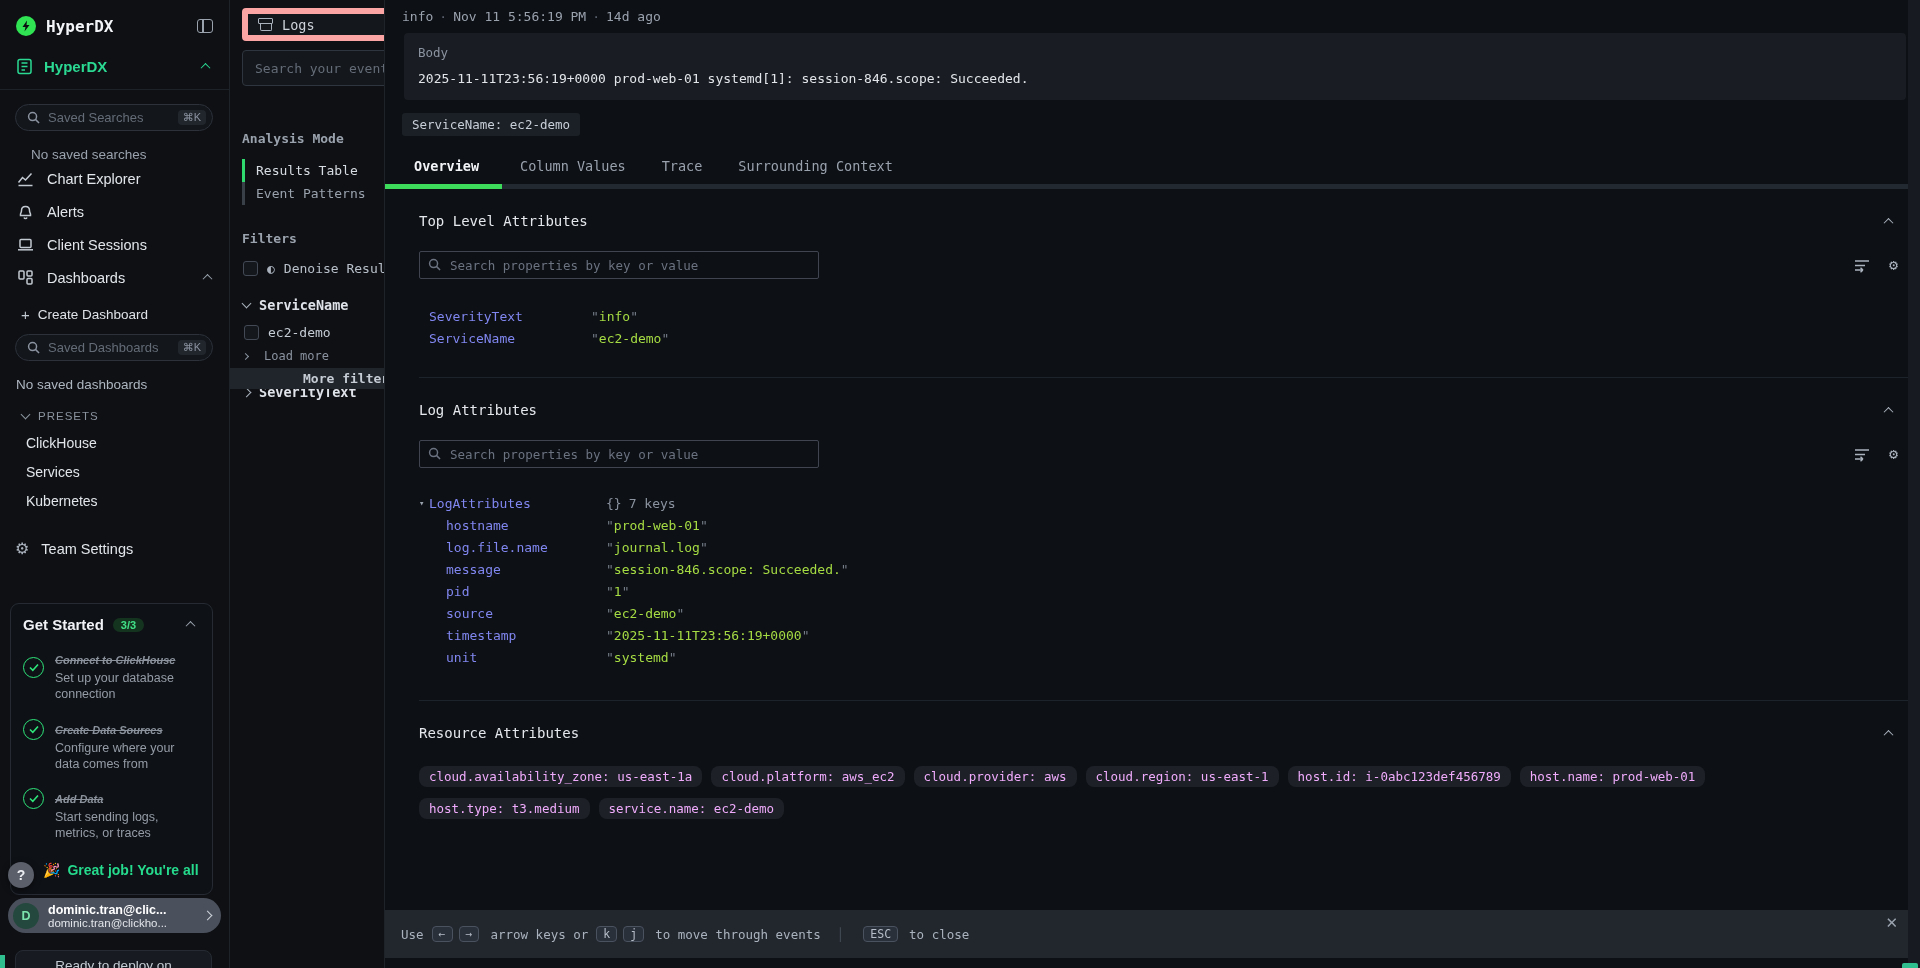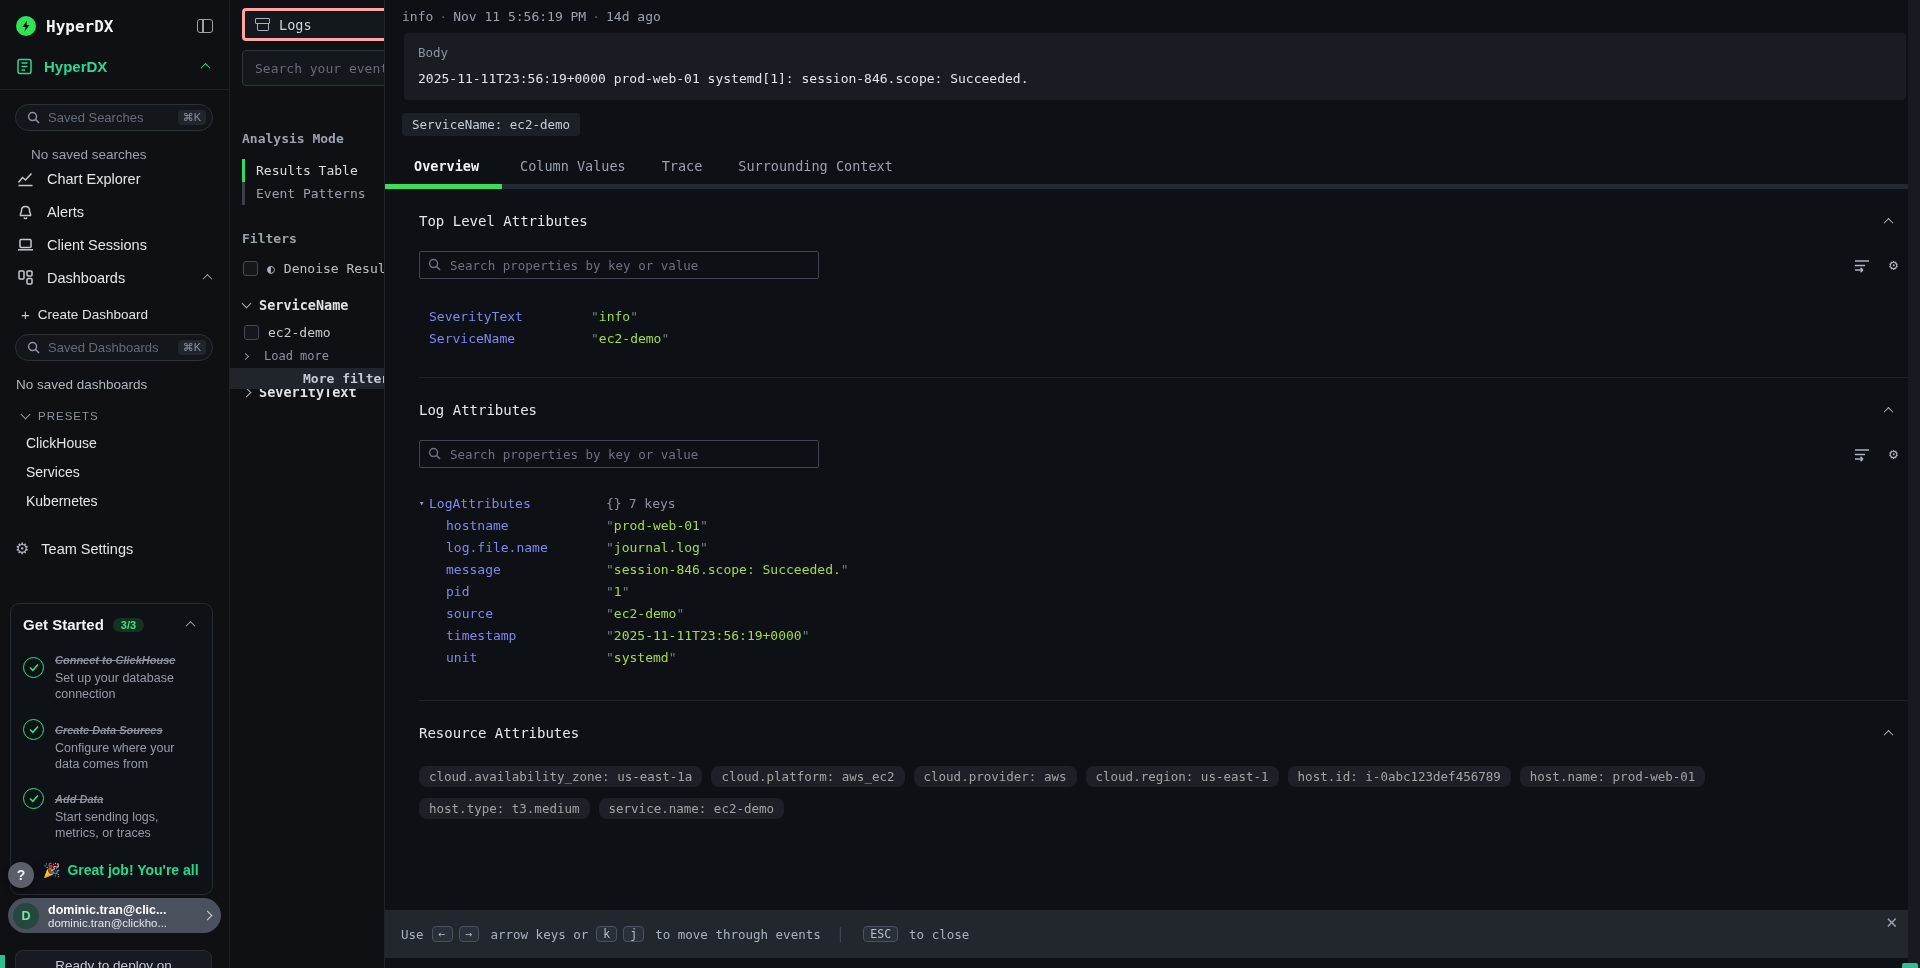--- a/index.html
+++ b/index.html
@@ -57,21 +57,21 @@
   .avatar{width:26px;height:26px;border-radius:50%;background:#24483d;color:#7be3ad;font-family:"Liberation Sans",sans-serif;font-weight:bold;font-size:12.5px;display:flex;align-items:center;justify-content:center;}
   .user-texts{flex:1;min-width:0;}
   .user-name{font-family:"Liberation Sans",sans-serif;font-weight:bold;font-size:12.5px;color:#ffffff;white-space:nowrap;}
   .user-email{font-family:"Liberation Sans",sans-serif;font-size:11.5px;color:#e2e5ea;white-space:nowrap;}
   .user-chip .chev{color:#cfd4db;}
   .deploy-banner{position:absolute;left:15px;right:17px;top:950px;height:34px;background:#171b21;border:1px solid #262b33;border-radius:8px 8px 0 0;text-align:center;padding-top:7px;font-family:"Liberation Sans",sans-serif;font-size:13.5px;color:#c6ccd4;}
   .corner-accent-left{position:absolute;left:0;bottom:0;width:5px;height:13px;background:#2fbf8f;z-index:4;}
 
   
   .filters{position:absolute;left:230px;top:0;width:240px;height:968px;background:#0e1014;z-index:1;}
-  .src-btn{display:flex;align-items:center;gap:9px;margin:8px 0 0 12px;width:216px;height:33px;border:3px solid #fca5a5;border-radius:4px;background:#14171c;padding-left:10px;font-size:13.5px;color:#ced3da;cursor:pointer;}
+  .src-btn{display:flex;align-items:center;gap:9px;margin:8px 0 0 12px;width:216px;height:33px;border:6px solid #fca5a5;border-radius:4px;background:#14171c;padding-left:10px;font-size:13.5px;color:#ced3da;cursor:pointer;}
   .archive-icon{width:15px;height:13px;position:relative;}
   .archive-icon::before{content:"";position:absolute;left:0;right:0;top:0;height:4px;border:1.3px solid #aab2bd;border-radius:1px;}
   .archive-icon::after{content:"";position:absolute;left:1.5px;right:1.5px;top:5px;bottom:0;border:1.3px solid #aab2bd;border-top:none;border-radius:0 0 2px 2px;}
   .evt-input{display:block;margin:9px 0 0 12px;width:216px;height:36px;background:#14171c;border:1px solid #2f353e;border-radius:4px;color:#ced3da;font-family:"DejaVu Sans Mono",monospace;font-size:13px;padding:0 12px;outline:none;}
   .evt-input::placeholder{color:#646c77;}
   .flabel{margin:45px 0 0 12px;font-weight:bold;font-size:13px;color:#9aa2ad;}
   .mode-list{margin:13px 0 0 12px;}
   .mode-item{height:23px;line-height:23px;padding-left:11px;border-left:3px solid #3a4048;font-size:13px;color:#9aa2ad;cursor:pointer;}
   .mode-item.active{border-left-color:#2fd96e;color:#d7dce2;}
   .filter-row{display:flex;align-items:center;gap:9px;margin:15px 0 0 13px;font-size:13px;color:#b9c0c9;}
@@ -116,21 +116,21 @@
   .kv.pad10{padding-left:10px;}
   .tree{margin-top:24px;padding-bottom:32px;}
   .tree-root{display:flex;height:22px;align-items:center;font-size:13px;}
   .caret{color:#9aa2ad;font-size:9px;width:10px;flex:0 0 auto;}
   .tree-root .k{width:177px;color:#8187f0;flex:0 0 auto;}
   .tree-root .meta{color:#8b93a0;}
   .tree-root .meta .braces{margin-right:7px;}
   .tree .kv{padding-left:27px;}
   .tree .kv .k{width:160px;}
   .chips{display:flex;flex-wrap:wrap;gap:11px 9px;margin-top:25px;padding-bottom:30px;max-width:1450px;}
-  .chip{background:#1d2127;border-radius:8px;padding:3px 10px;font-size:12.5px;color:#a3a3a3;white-space:nowrap;}
+  .chip{background:#1d2127;border-radius:8px;padding:3px 10px;font-size:12.5px;color:#f0abfc;white-space:nowrap;}
 
   .d-footer{position:absolute;left:0;right:0;bottom:10px;height:48px;background:#22272e;display:flex;align-items:center;padding-left:16px;font-size:12.5px;color:#aab2bd;}
   kbd{background:#2a3039;border:1px solid #4a5260;border-radius:4px;padding:0px 6px;color:#b6bec9;font-size:11.5px;font-family:"DejaVu Sans Mono",monospace;margin:0 3px;}
   .vdiv{color:#454d58;margin:0 16px;}
   .close-x{position:absolute;right:22px;top:4px;font-size:15px;color:#9aa3ae;cursor:pointer;font-family:"Liberation Sans",sans-serif;}
   .scroll-strip{position:absolute;right:0;top:0;width:12px;height:968px;background:#171b21;}
   .corner-accent-right{position:absolute;right:2px;bottom:0;width:16px;height:5px;background:#2fbf8f;border-radius:2px 2px 0 0;z-index:6;}
 </style>
 </head>
 <body>

